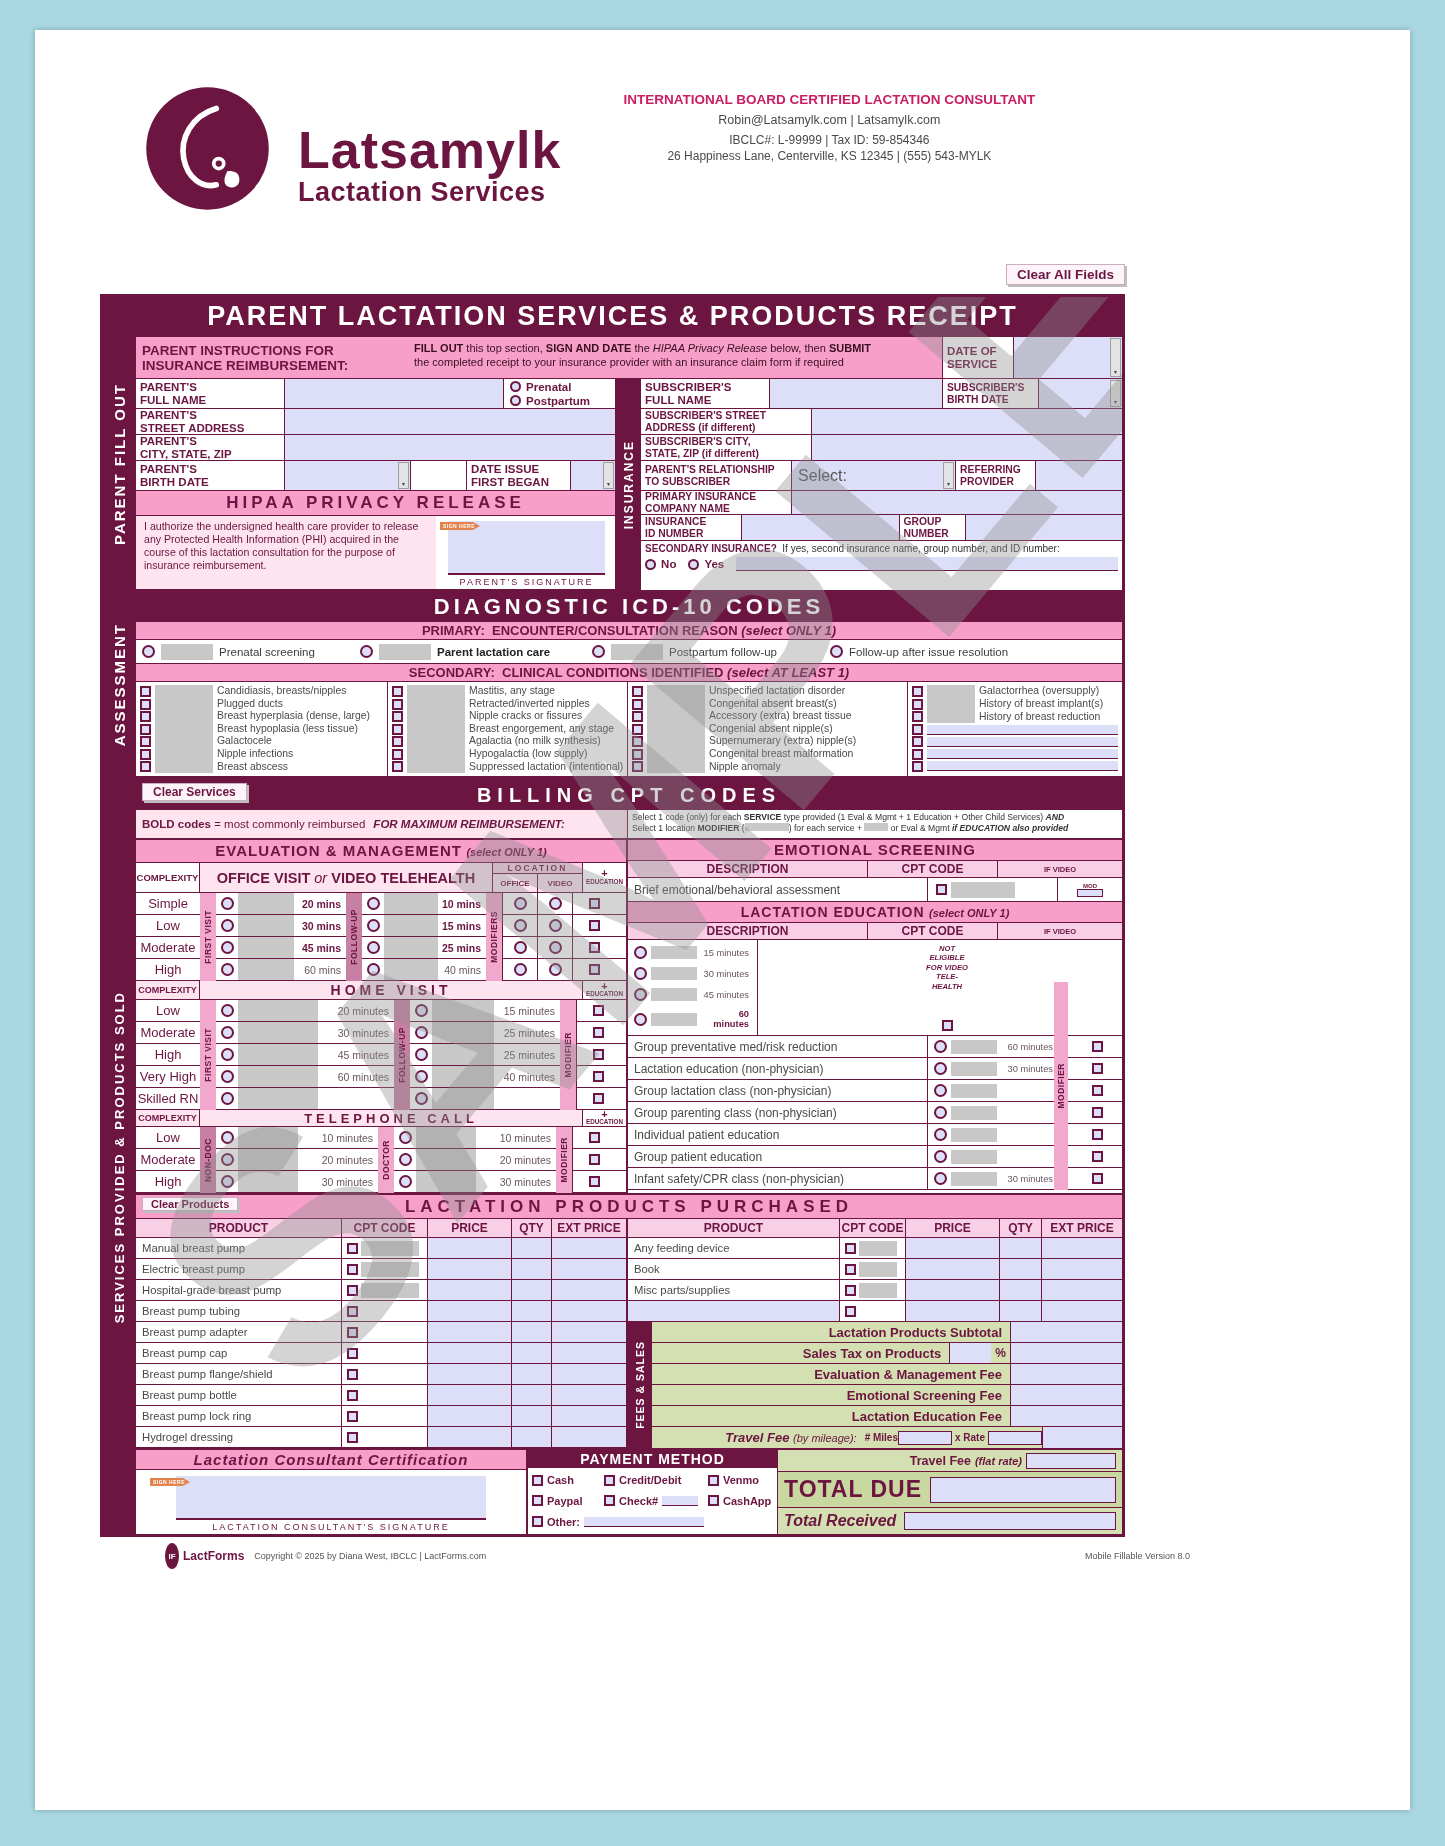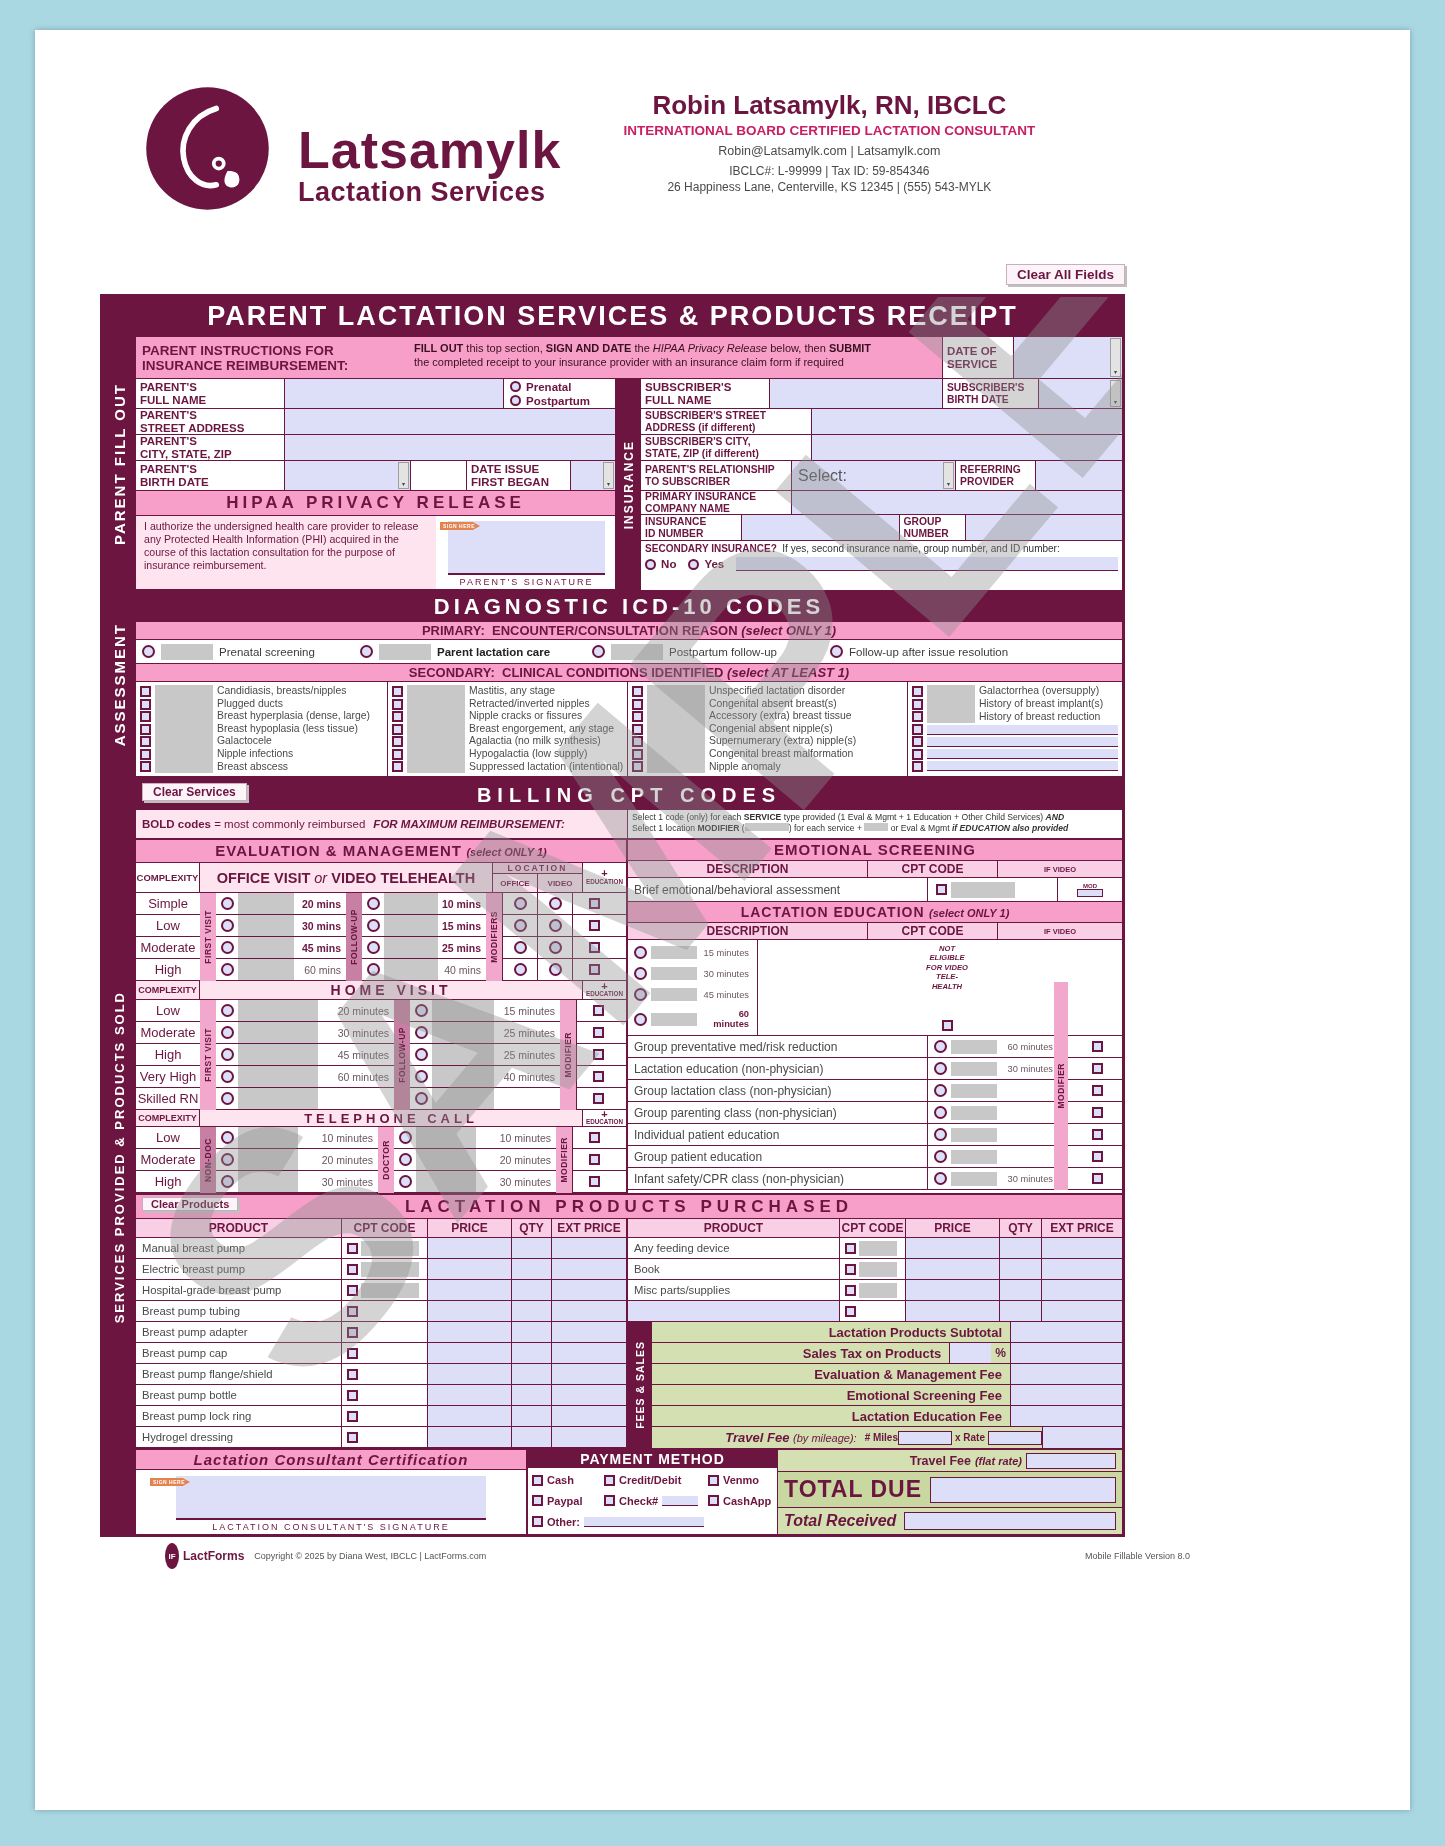--- a/index.html
+++ b/index.html
@@ -206,21 +206,20 @@
       <circle cx="50" cy="50" r="49" fill="#6b1540"></circle>
       <path d="M57 18 C37 24 28 42 31 58 C34 74 46 82 57 79" stroke="#fff" stroke-width="4.5" fill="none" stroke-linecap="round"></path>
       <circle cx="59" cy="62" r="4" fill="none" stroke="#fff" stroke-width="3"></circle>
       <path d="M66 68 c-4 7 -3 12 2 13 c5 1 9 -3 7 -9 c-1.5 -4 -6 -4 -9 -4z" fill="#fff"></path>
     </svg>
     <div class="brandcol">
       <div class="brand">Latsamylk</div>
       <div class="brand2">Lactation Services</div>
     </div>
     <div class="hdr-right">
-      <div class="pname">Robin Latsamylk, RN, IBCLC</div>
       <div class="ptitle">INTERNATIONAL BOARD CERTIFIED LACTATION CONSULTANT</div>
       <div class="pline">Robin@Latsamylk.com | Latsamylk.com</div>
       <div class="pline2">IBCLC#: L-99999 | Tax ID: 59-854346</div>
       <div class="pline2" style="margin-top:0">26 Happiness Lane, Centerville, KS 12345 | (555) 543-MYLK</div>
     </div>
   </div>
 
   <div class="content">
     <div class="clearallrow">
       <button class="btn clearall">Clear All Fields</button>

